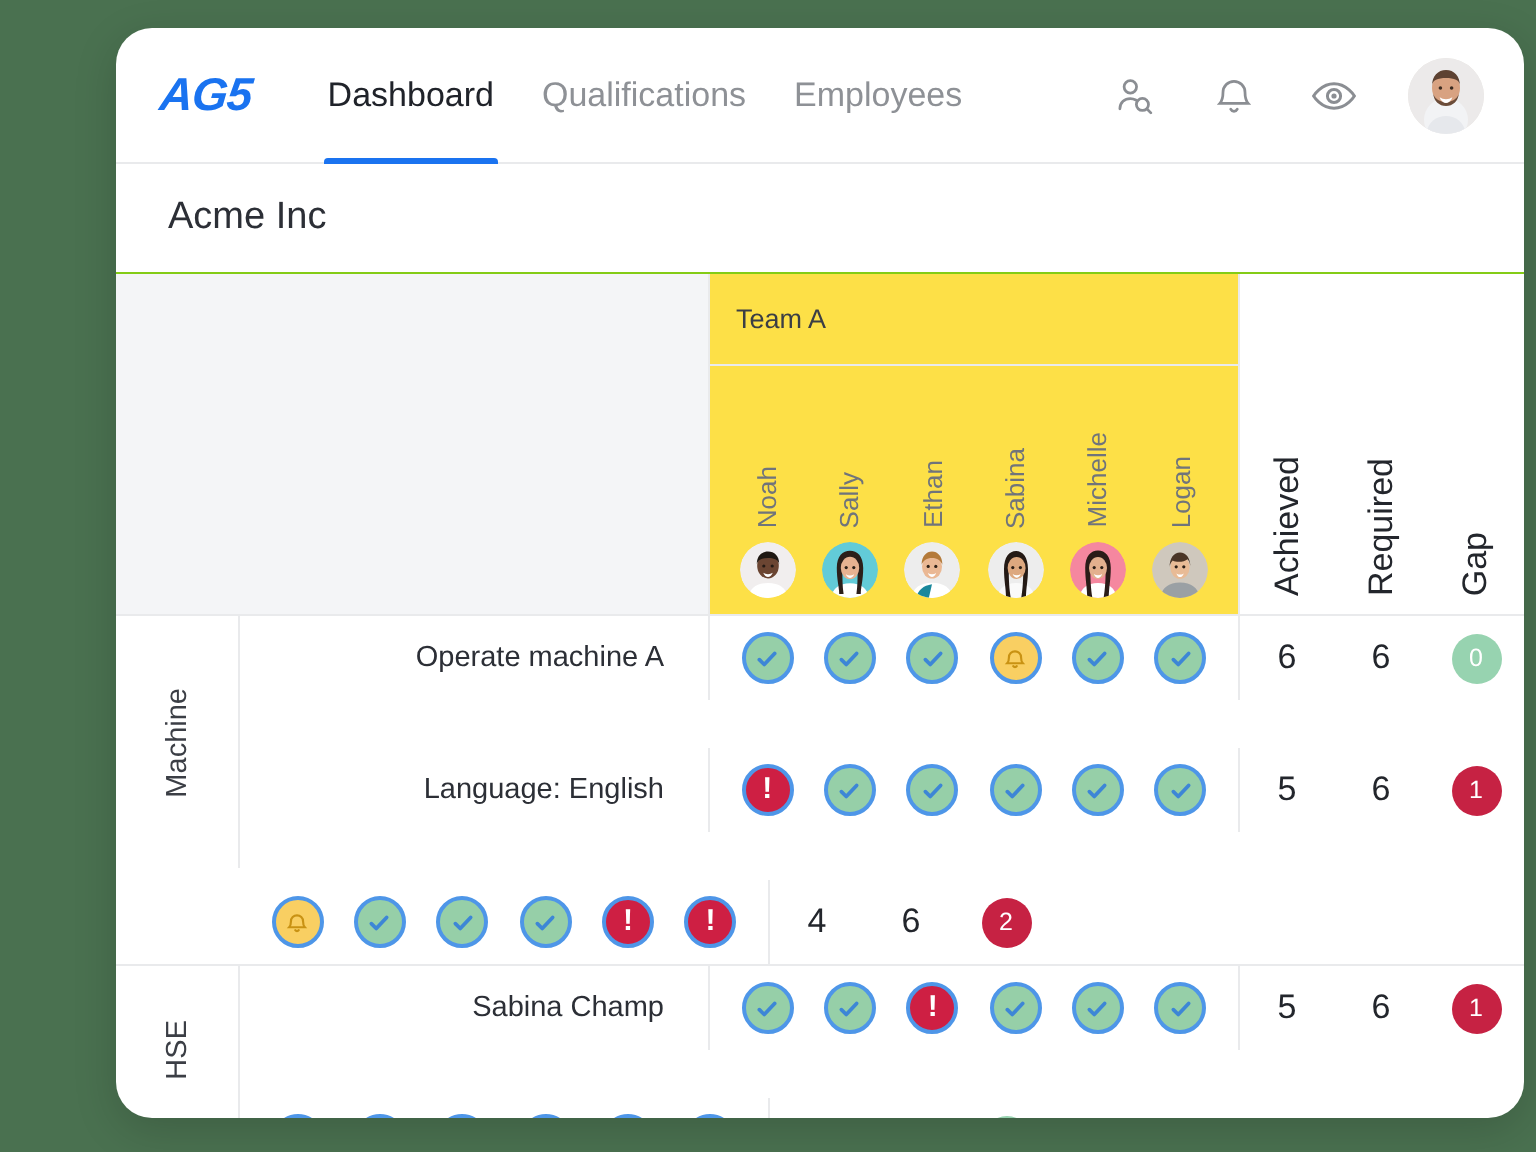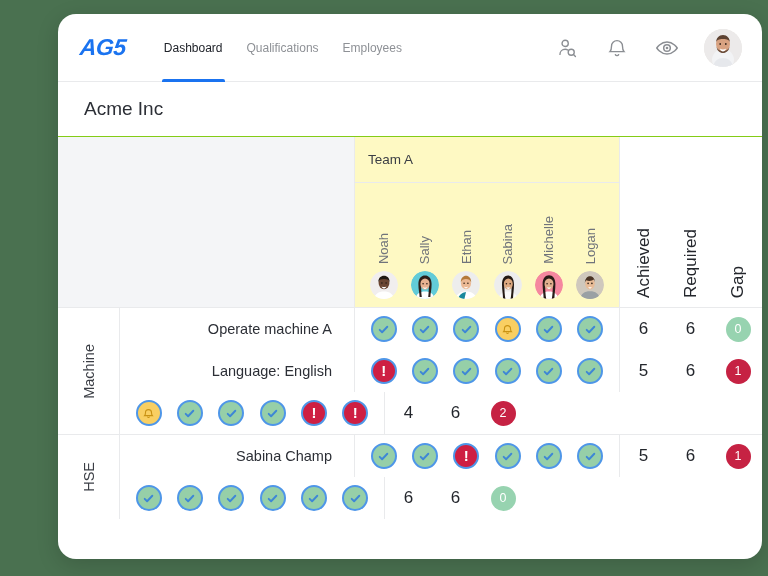--- a/index.html
+++ b/index.html
@@ -36,21 +36,21 @@
     font-weight: 800;
     color: #1a73f0;
     letter-spacing: -0.5px;
     font-style: italic;
     transform: skewX(-6deg);
     margin-right: 26px;
     user-select: none;
   }
   .navlinks { display: flex; align-items: center; height: 68px; }
   .navitem {
-    font-size: 12px;
+    font-size: 17px;
     color: #8e9196;
     padding: 0 12px;
     height: 68px;
     display: flex;
     align-items: center;
     position: relative;
     cursor: pointer;
     white-space: nowrap;
   }
   .navitem.active { color: #20232a; }
@@ -106,21 +106,21 @@
 
   
   .c-cat   { width: 62px;  flex: none; }
   .c-skill { width: 235px; flex: none; }
   .c-people{ width: 265px; flex: none; }
   .c-num   { width: 47px;  flex: none; }
   .c-gap   { width: 48px;  flex: none; }
 
   
   .hdr-grey { background: #f4f5f7; height: 170px; }
-  .hdr-white { background: #fef9c3; height: 170px; }
+  .hdr-white { background: #fde047; height: 170px; }
 
   .team-box {
     height: 46px;
     display: flex;
     align-items: center;
     padding-left: 13px;
     font-size: 13.5px;
     color: #3b3e45;
     border-bottom: 1px solid #e9eaec;
   }
@@ -242,21 +242,21 @@
     color: #ffffff;
     font-size: 15px;
     font-weight: 700;
     line-height: 1;
     margin-top: -1px;
   }
 
   
   .grp-machine { height: 126px; }
   .grp-hse     { height: 84px; }
-  .grp-rows    { display: flex; flex-direction: column; }
+  .grp-rows    { display: flex; flex-direction: column; gap: 24px; }
 </style>
 </head>
 <body>
 
 <div class="card">
 
   <div class="topnav">
     <div class="logo">AG5</div>
 
     <div class="navlinks">

